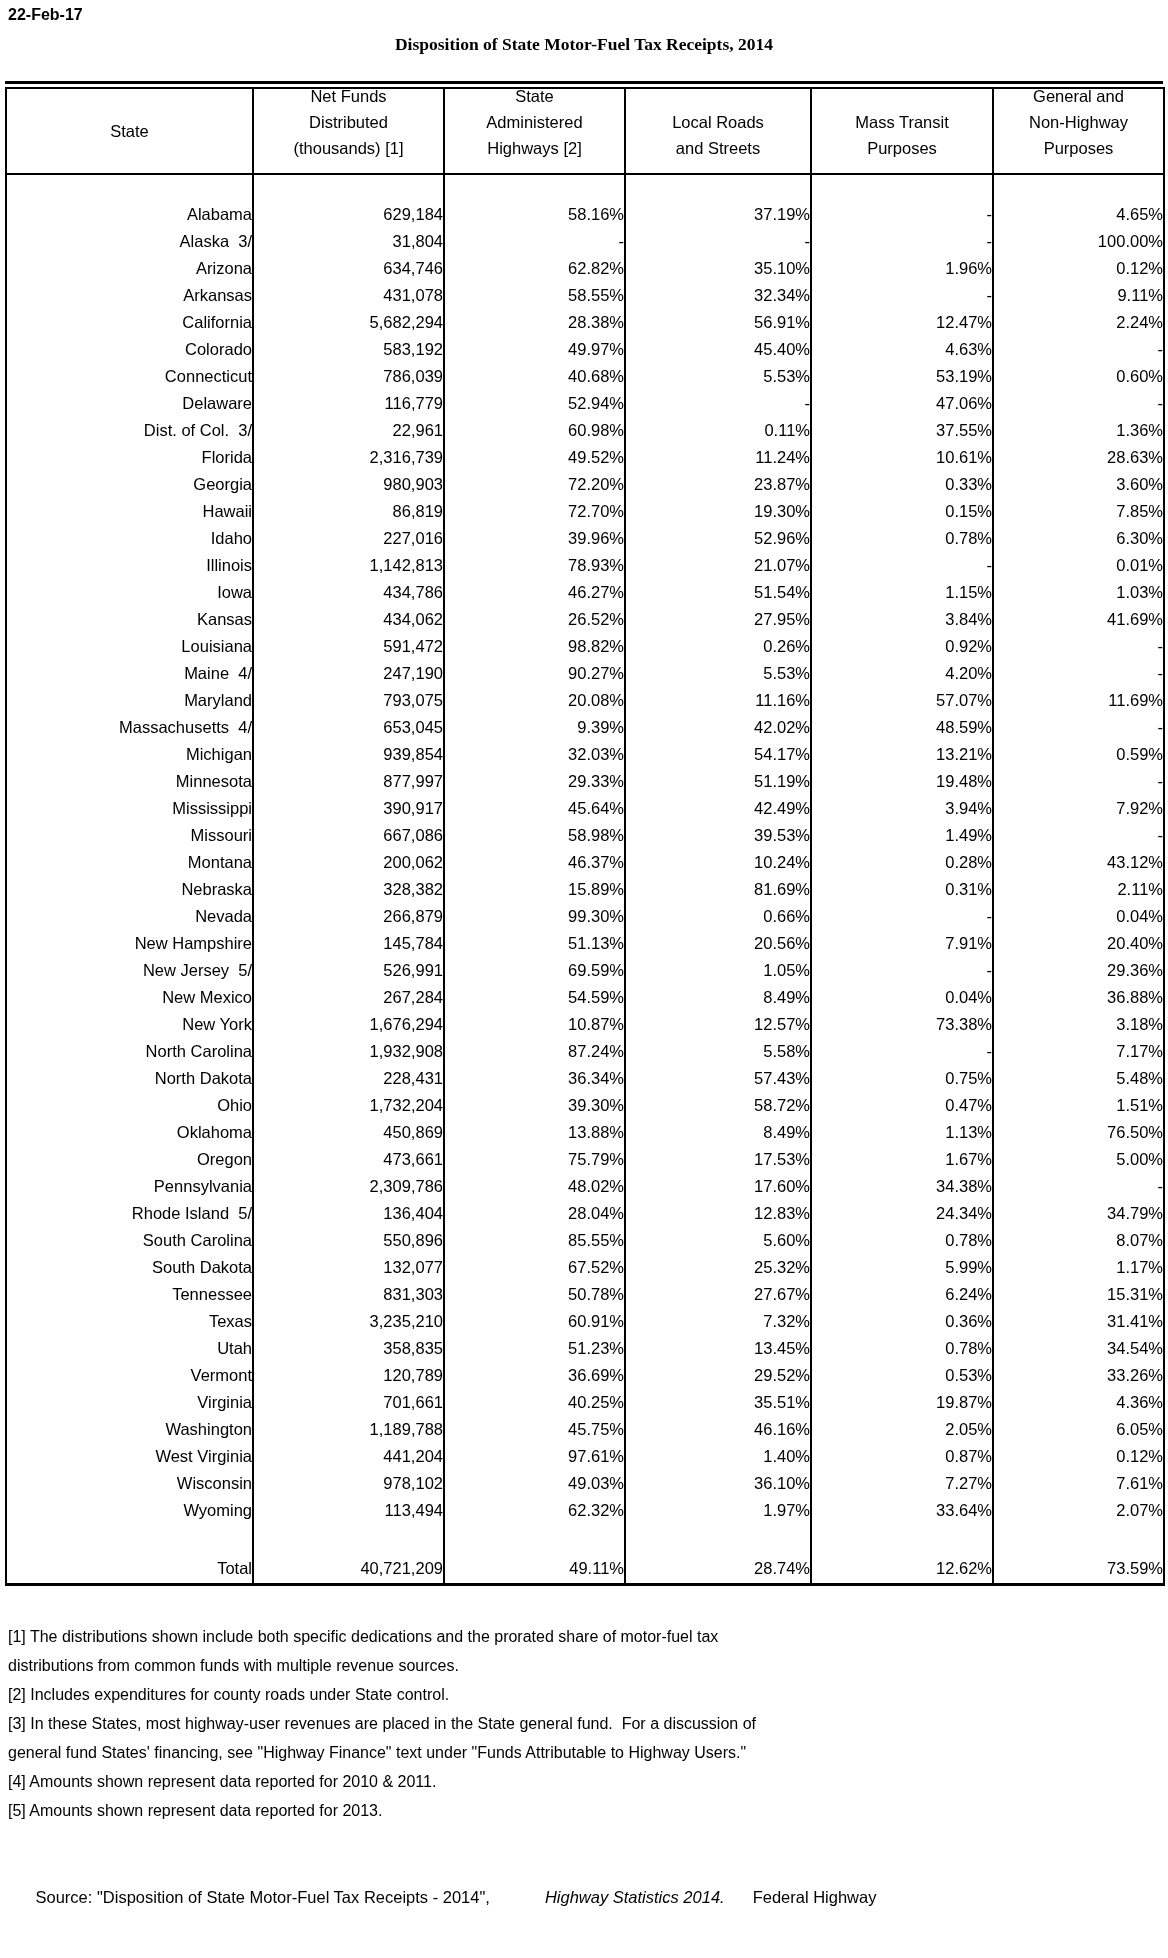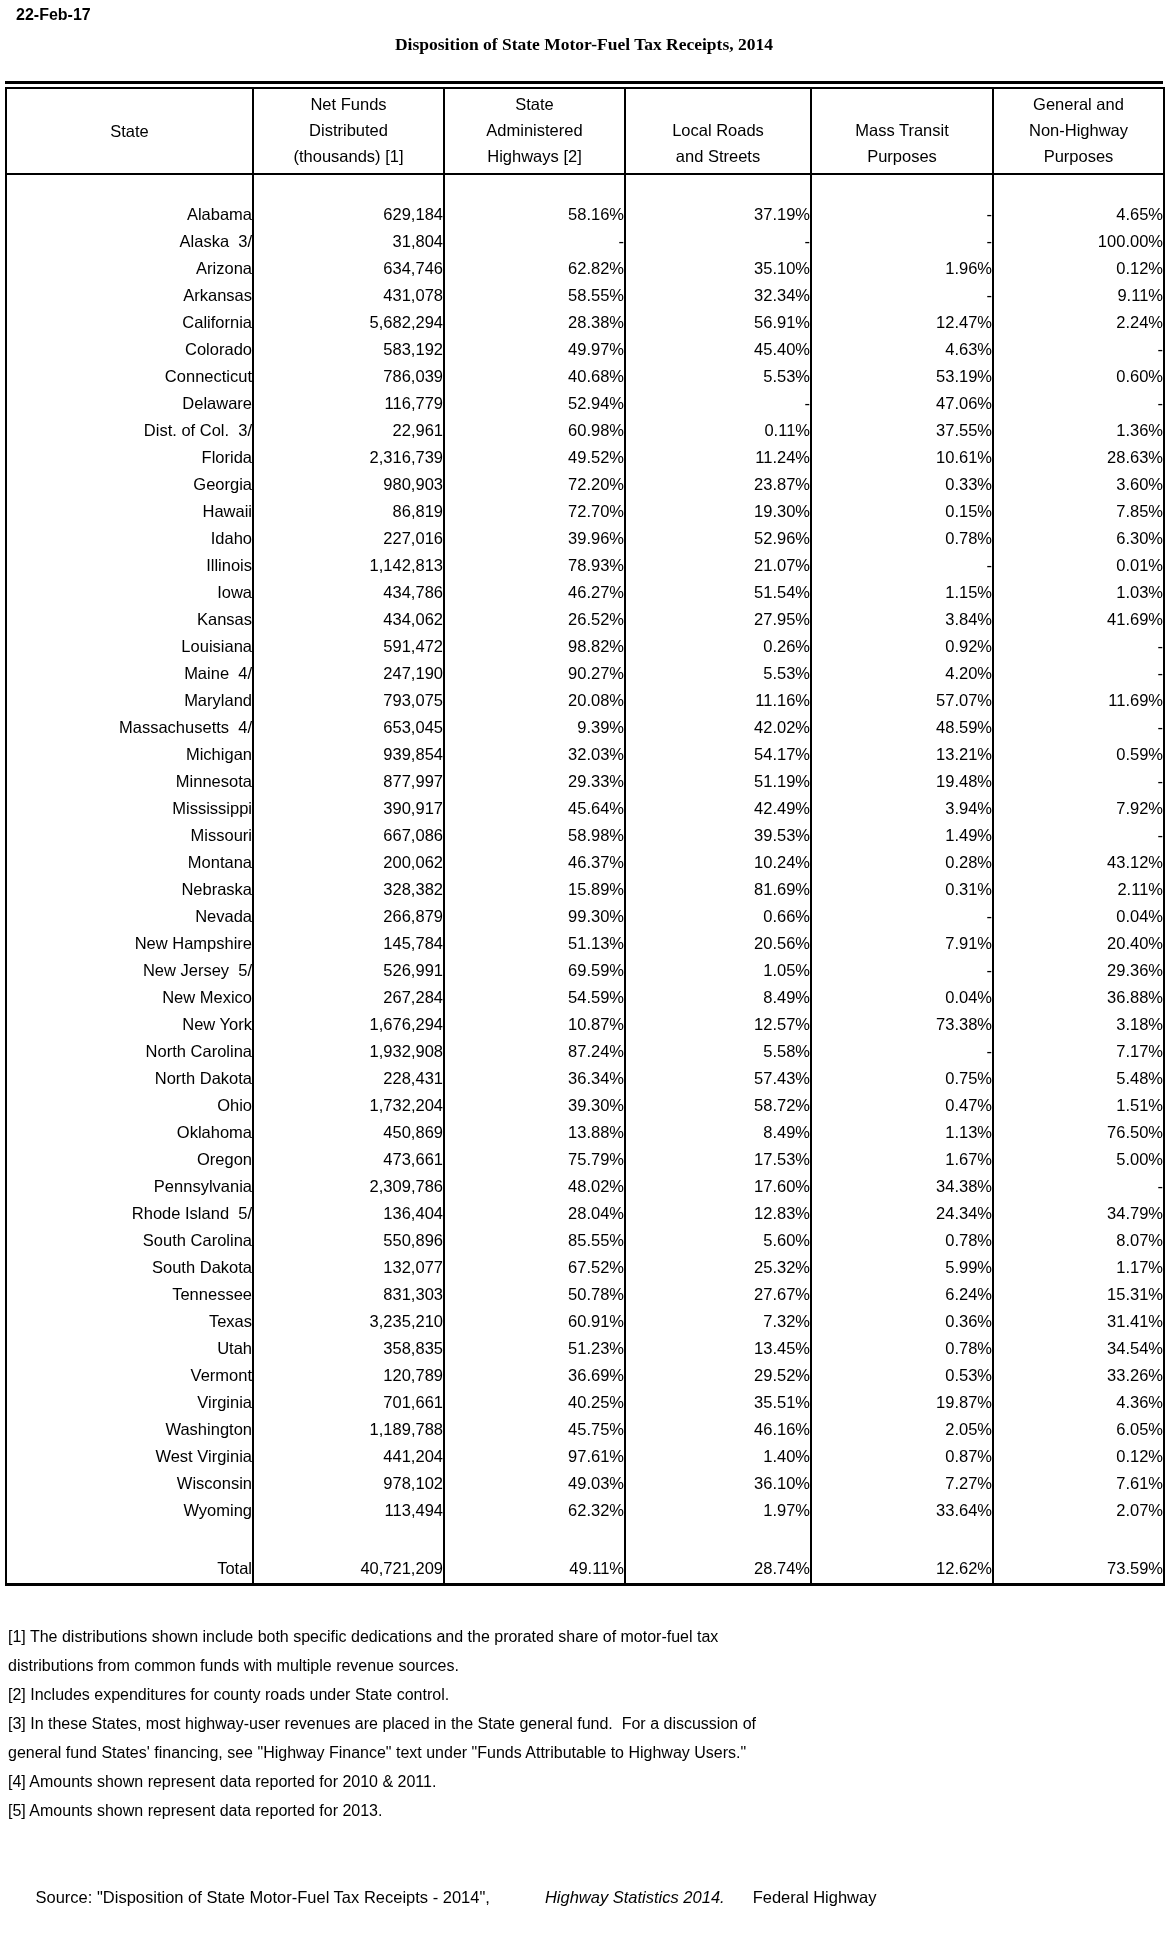--- a/index.html
+++ b/index.html
@@ -13,21 +13,20 @@
     position: relative;
     width: 1168px;
     height: 1958px;
     background: #ffffff;
     overflow: hidden;
   }
   .report-date {
     padding: 6px 0 0 8px;
     font-size: 16px;
     font-weight: bold;
-    margin-left: 8px;
   }
   .page-title {
     margin-top: 10px;
     text-align: center;
     font-size: 17.5px;
     font-weight: bold;
     font-family: Liberation Serif, serif;
   }
   .table-area {
     margin: 26px 0 0 5px;
@@ -59,21 +58,21 @@
     border-bottom: 2px solid #000;
     font-weight: normal;
     height: 84px;
     vertical-align: middle;
   }
   .hdr-stack {
     display: flex;
     flex-direction: column;
     justify-content: flex-end;
     height: 84px;
-    padding-bottom: 4px;
+    padding-bottom: 12px;
     box-sizing: border-box;
   }
   .hdr-line {
     line-height: 26px;
     text-align: center;
   }
   .hdr-center {
     display: flex;
     align-items: center;
     justify-content: center;

